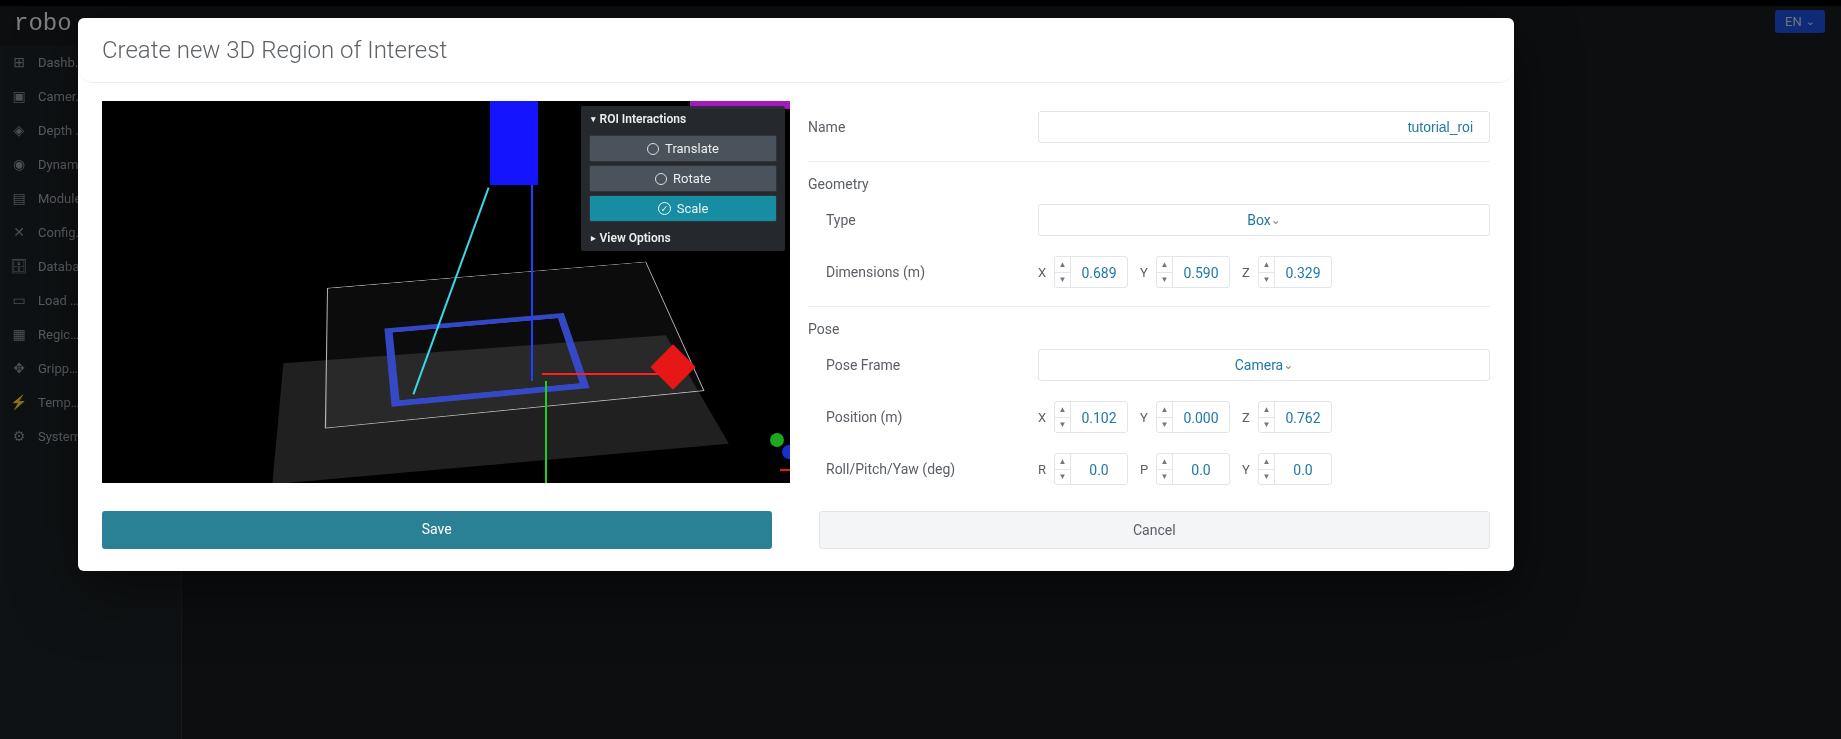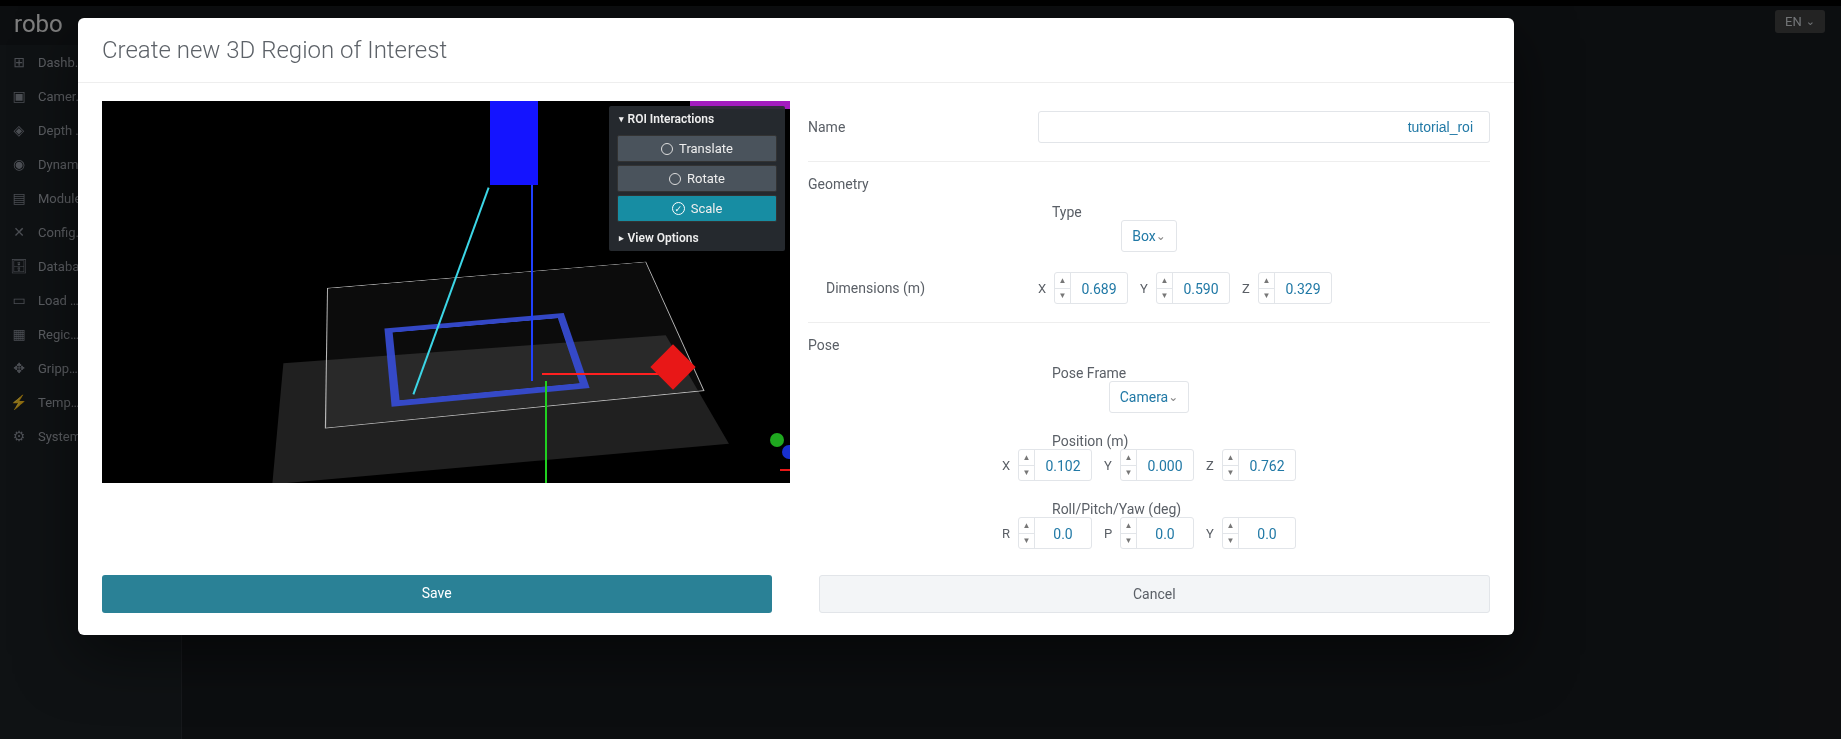--- a/index.html
+++ b/index.html
@@ -22,26 +22,27 @@
     height: 6px;
     background: #000;
   }
   .logo {
     position: absolute;
     top: 10px;
     left: 14px;
     color: #e8e8e8;
     font-size: 24px;
     font-weight: 400;
+    font-family: Liberation Mono, monospace;
   }
   .lang {
     position: absolute;
     top: 10px;
     right: 16px;
-    background: #404040;
+    background: #1d4ed8;
     color: #cfd3d8;
     padding: 4px 10px;
     border-radius: 3px;
     font-size: 13px;
     display: flex;
     align-items: center;
     gap: 4px;
   }
   .lang::after { content:"⌄"; font-size:11px;}
   .sidebar-bg {
@@ -75,20 +76,21 @@
     left: 78px;
     top: 18px;
     width: 1436px;
     background: #fff;
     border-radius: 6px;
     box-shadow: 0 20px 60px rgba(0,0,0,.5);
   }
   .modal-header {
     padding: 18px 24px;
     border-bottom: 1px solid #eee;
+    border-radius: 15px;
   }
   .modal-title {
     font-size: 24px;
     font-weight: 300;
     color: #5d6268;
   }
   .modal-body {
     display: flex;
     padding: 18px 24px 12px 24px;
     gap: 18px;
@@ -142,21 +144,21 @@
   .axis-cyan { position:absolute; left:348px; top:80px; width:2px; height:220px; background:#3cd6e6; transform:rotate(20deg);}
   
   .gizmo { position:absolute; right:30px; bottom:20px; }
   .gball { width:14px; height:14px; border-radius:50%; position:absolute; }
   .gb-g1 { background:#1fa81f; top:-30px; left:10px;}
   .gb-bl { background:#1830d0; top:-18px; left:22px;}
   .gline { position:absolute; height:2px; background:#e81717; top:6px; left:20px; width:30px;}
   
   .vp-panel {
     position:absolute; top:5px; right:5px;
-    width:176px;
+    width:204px;
     background: rgba(40,44,50,0.92);
     border-radius:2px;
     font-size:13px;
     color:#ddd;
   }
   .vp-sec-title {
     padding:6px 10px;
     font-weight:600;
     font-size:12px;
     color:#eee;
@@ -191,21 +193,21 @@
     flex:1 1 auto;
     font-size:14px;
     color:#5a5f66;
   }
   .row {
     display:flex;
     align-items:center;
     padding: 10px 0;
   }
   .row.sep { border-bottom:1px solid #eee; padding-bottom:18px; margin-bottom:6px;}
-  .row.nosep { border:none;flex-direction:column;}
+  .row.nosep { border:none;}
   .flabel { width:230px; color:#5a5f66; }
   .flabel.sub { padding-left:18px; }
   .section-title { color:#5a5f66; font-size:14px; padding:8px 0 2px 0;}
   .input-text {
     flex:1;
     border:1px solid #e2e5e9;
     border-radius:3px;
     padding:7px 16px;
     text-align:right;
     color:#2179a6;
@@ -214,21 +216,21 @@
   }
   .select {
     flex:1;
     border:1px solid #e2e5e9;
     border-radius:3px;
     padding:7px 10px;
     color:#2179a6;
     font-size:14px;
     background:#fff;
     display:flex;
-    justify-content:flex-start;
+    justify-content:center;
     align-items:center;
   }
   .select::after { content:"⌄"; color:#888; font-size:12px;}
   .triple { display:flex; gap:12px; flex:1; }
   .numgrp { display:flex; align-items:center; gap:4px; }
   .numgrp .axis { color:#5a5f66; font-size:13px; width:12px;}
   .spinner {
     display:flex;
     border:1px solid #e2e5e9;
     border-radius:3px;

